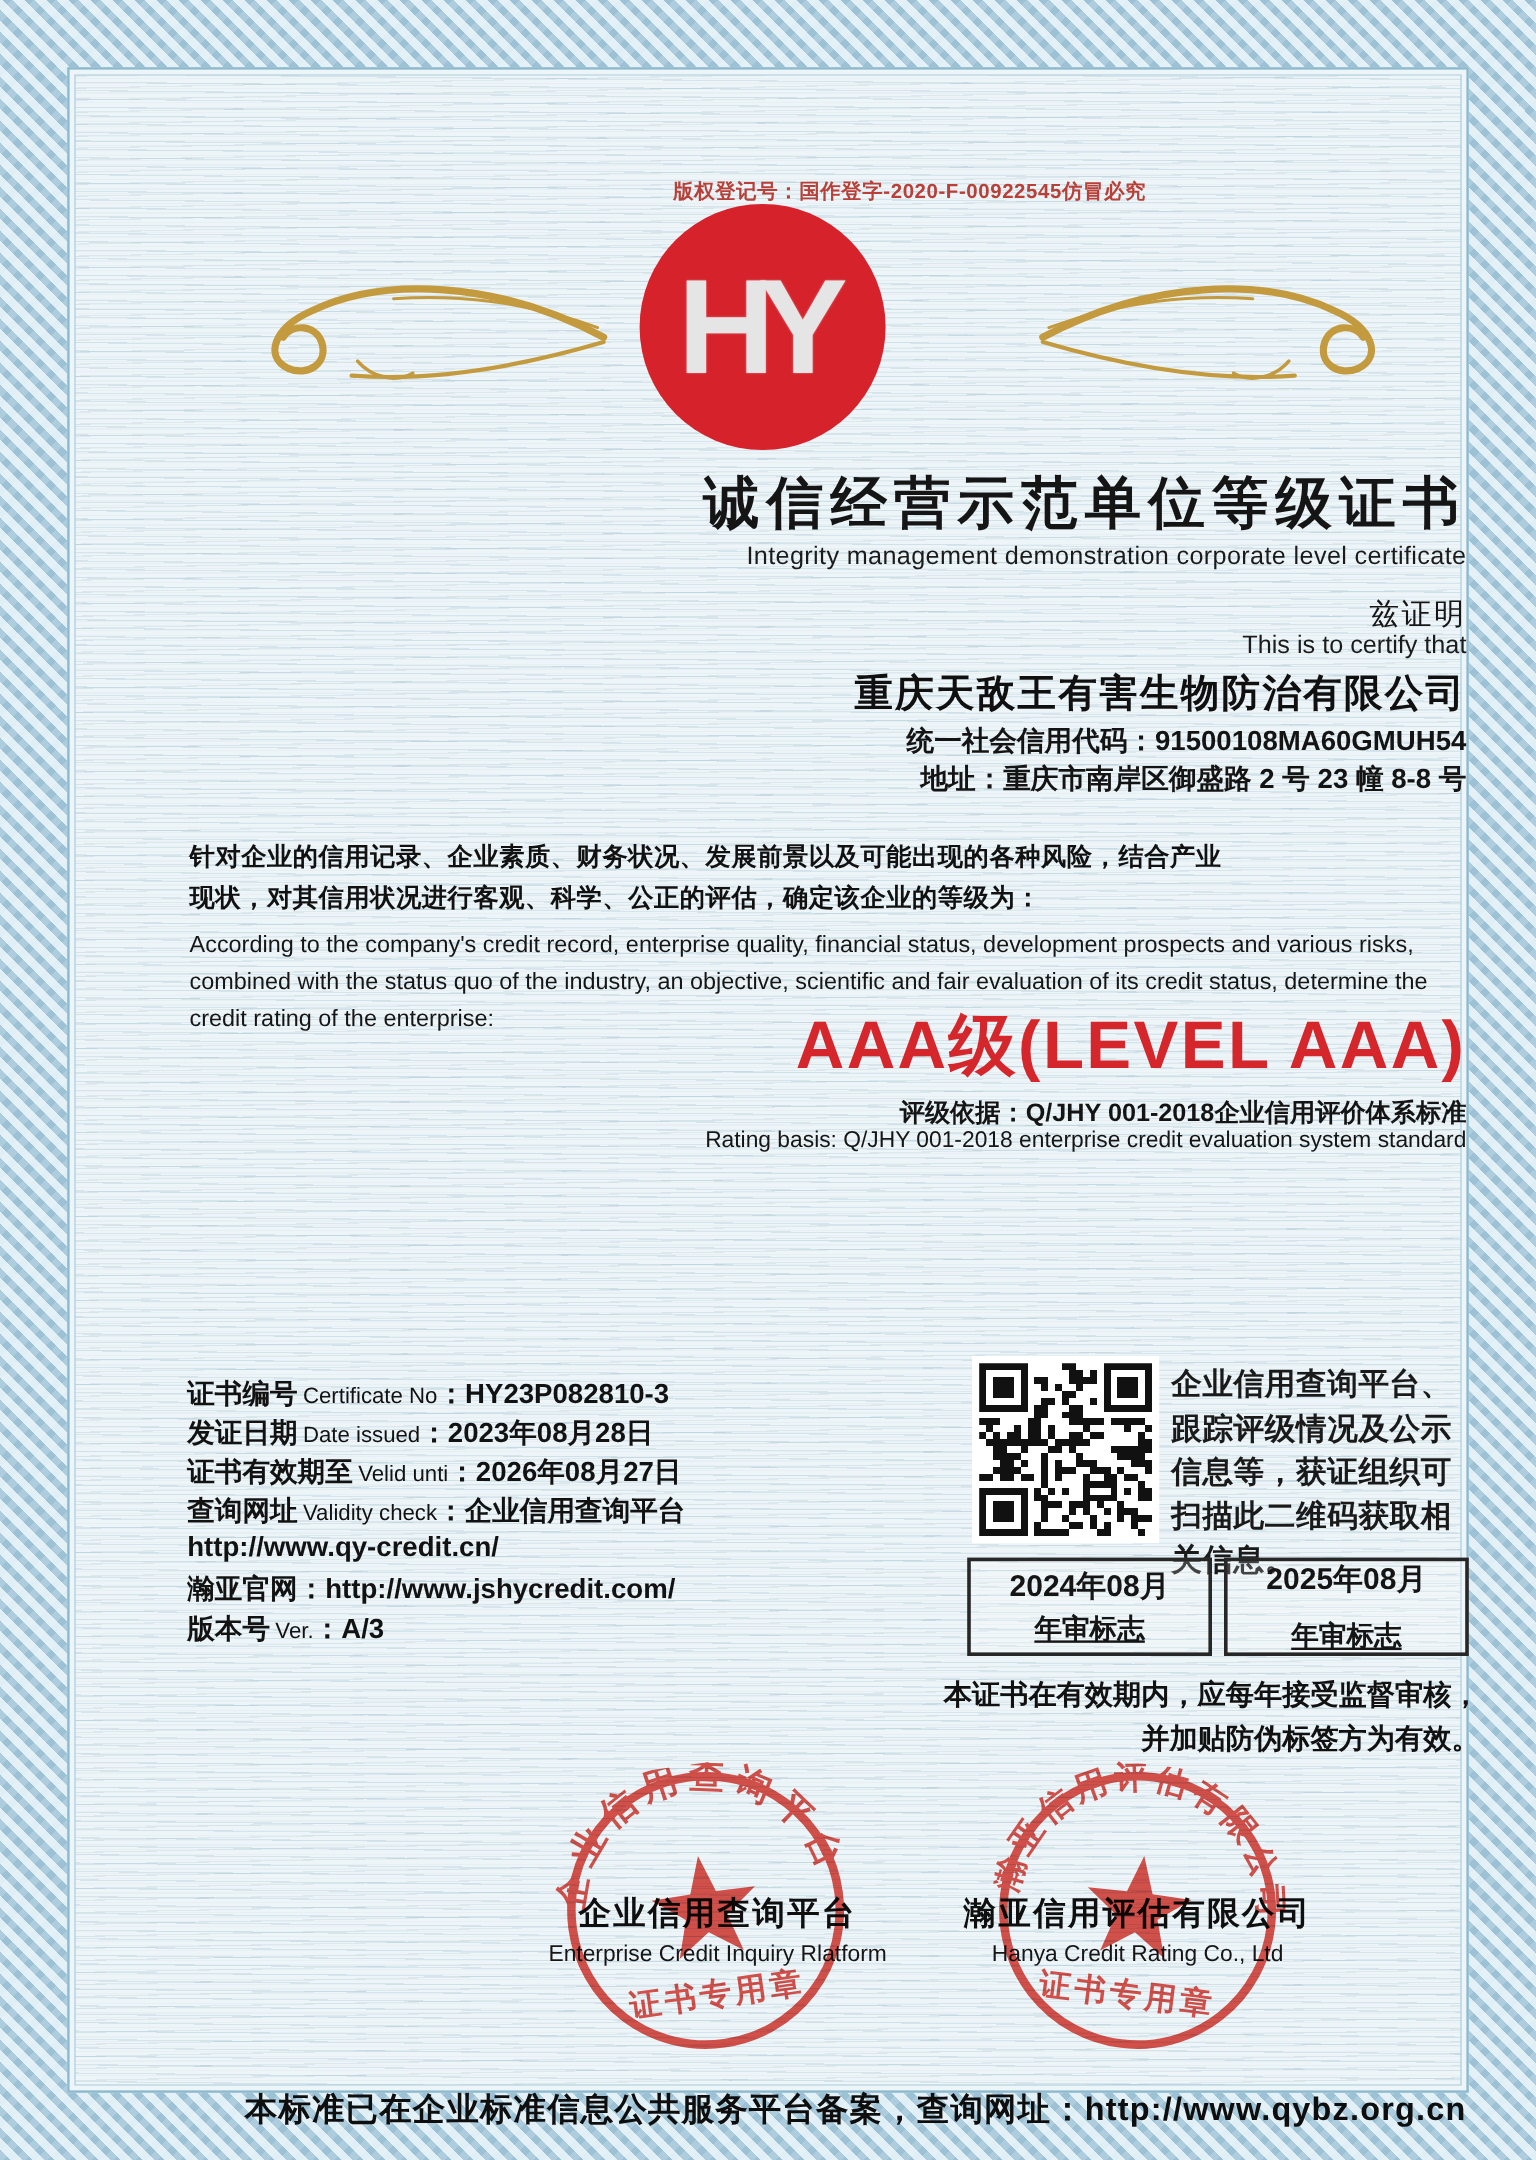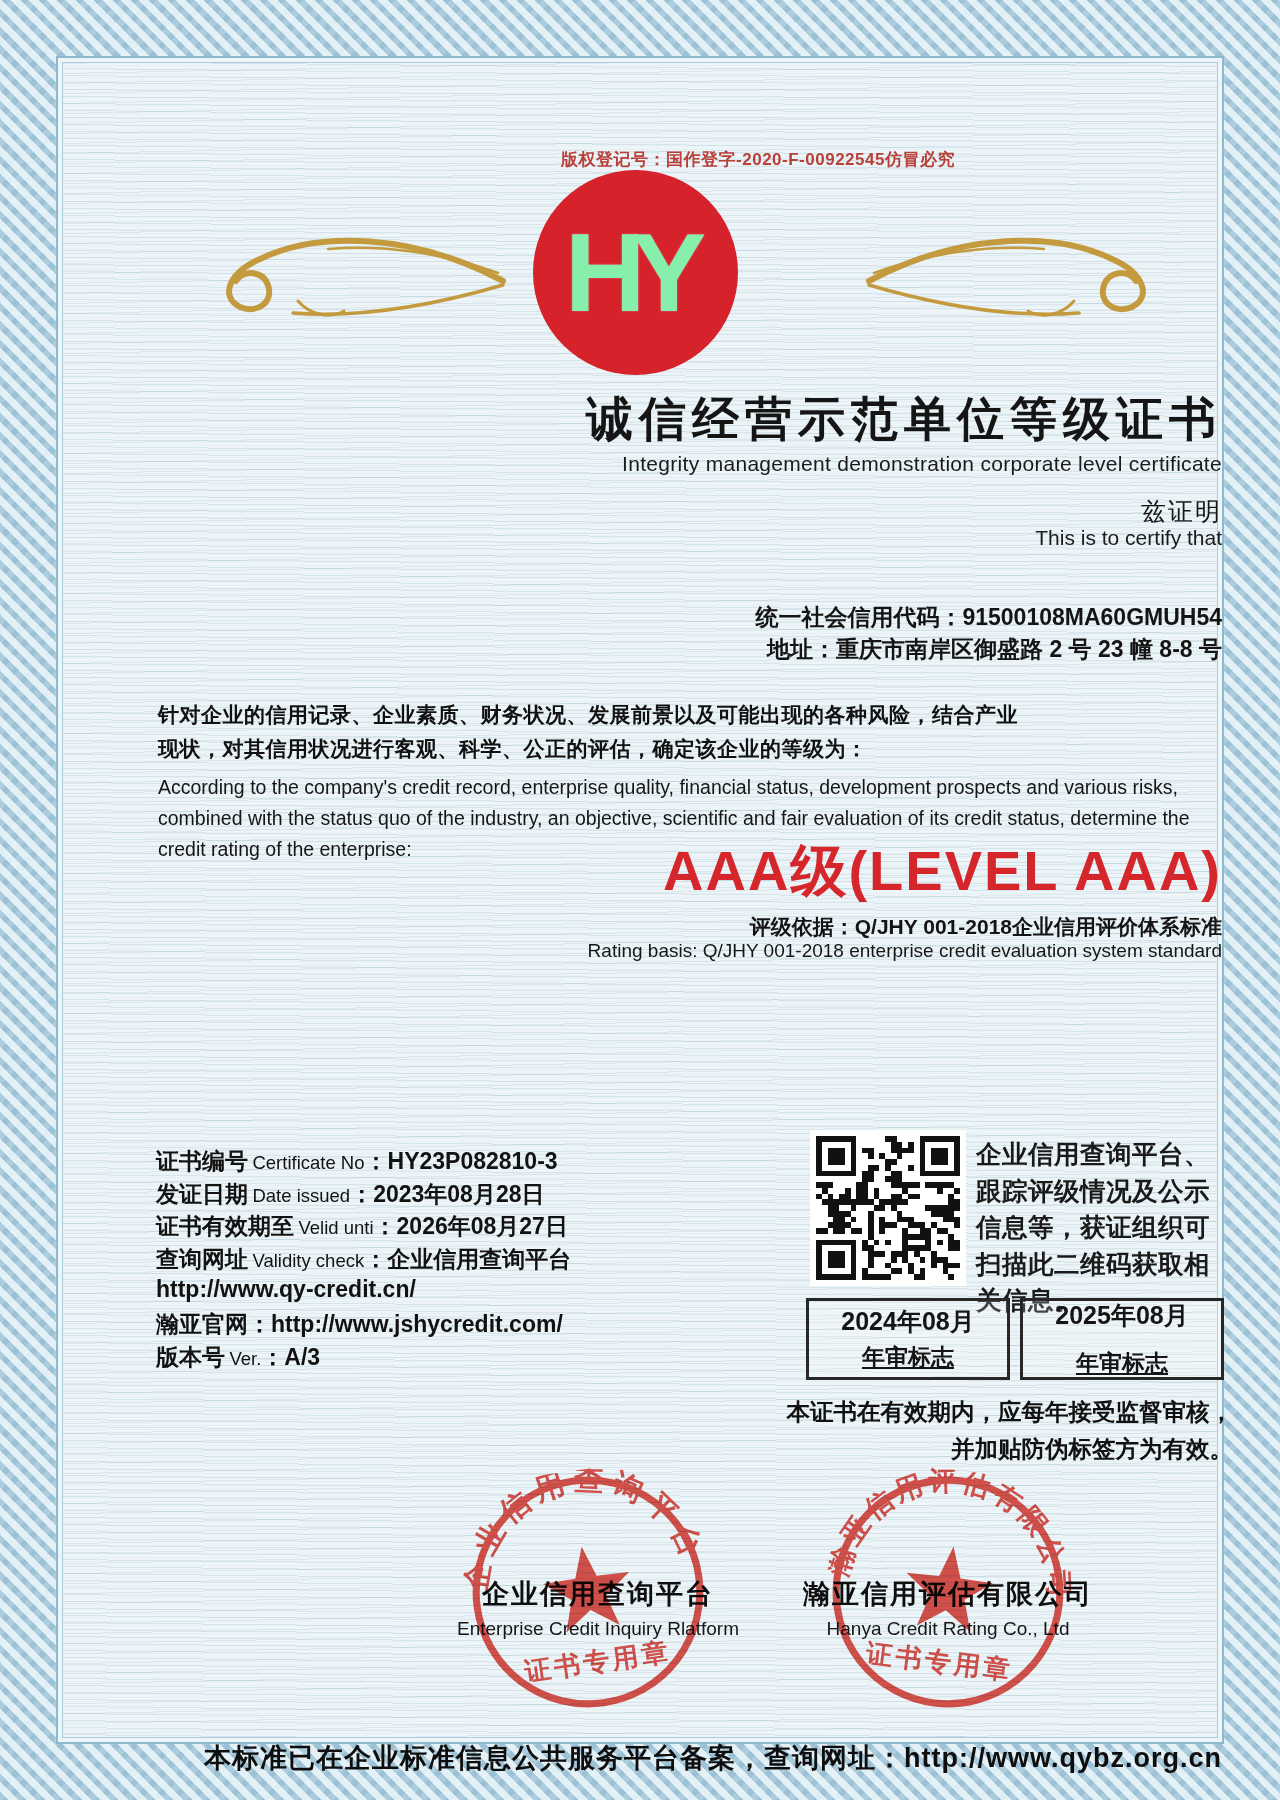--- a/index.html
+++ b/index.html
@@ -19,21 +19,21 @@
       repeating-linear-gradient(0deg, rgba(140,180,200,.08) 0 1px, transparent 1px 4px),
       #eef5f8;
     border:2px solid #8cb9cd;
     box-shadow: inset 0 0 0 4px #eef5f8, inset 0 0 0 5px #a9cddc;
   }
   .abs{ position:absolute; }
   .center{ left:0; width:100%; text-align:right; }
   .copyright{ top:90px; font-size:17px; letter-spacing:.5px; left:400px; width:600px; text-align:center; color:#b84038; font-weight:bold;}
   .logo-circle{
     left:475px; top:112px; width:205px; height:205px; border-radius:50%;
-    background:#d5222b; color:#86efac; display:flex; align-items:center; justify-content:center;
+    background:#d5222b; color:#e5e5e5; display:flex; align-items:center; justify-content:center;
     font-size:112px; font-weight:800; letter-spacing:-14px; padding-right:14px;
     text-shadow:0 0 2px rgba(255,255,255,.4);
   }
   .flourish{ top:165px; width:310px; height:110px; }
   .flourish.left{ left:140px; }
   .flourish.right{ left:806px; transform:scaleX(-1); }
   .title-cn{ top:330px; font-size:47px; font-weight:600; letter-spacing:6px; color:#151515; }
   .title-en{ top:394px; font-size:21px; color:#1b1b1b; letter-spacing:.3px; }
   .certify-cn{ top:437px; font-size:25px; color:#161616; letter-spacing:2px; }
   .certify-en{ top:468px; font-size:21px; color:#1b1b1b; }
@@ -94,20 +94,21 @@
         <path d="M305,62 C230,84 160,95 95,90" stroke-width="3.5"></path>
         <path d="M300,50 C240,28 180,22 130,26" stroke-width="2.5"></path>
         <path d="M100,78 C112,92 132,96 146,88" stroke-width="3"></path>
       </g>
     </svg>
 
     <div class="abs center title-cn">诚信经营示范单位等级证书</div>
     <div class="abs center title-en">Integrity management demonstration corporate level certificate</div>
     <div class="abs center certify-cn">兹证明</div>
     <div class="abs center certify-en">This is to certify that</div>
+    <div class="abs center company">重庆天敌王有害生物防治有限公司</div>
     <div class="abs center credit-code">统一社会信用代码：91500108MA60GMUH54</div>
     <div class="abs center address">地址：重庆市南岸区御盛路 2 号 23 幢 8-8 号</div>
 
     <div class="abs body-block">
       <div class="body-cn">针对企业的信用记录、企业素质、财务状况、发展前景以及可能出现的各种风险，结合产业</div>
       <div class="body-cn">现状，对其信用状况进行客观、科学、公正的评估，确定该企业的等级为：</div>
       <div class="body-en">According to the company's credit record, enterprise quality, financial status, development prospects and various risks, combined with the status quo of the industry, an objective, scientific and fair evaluation of its credit status, determine the credit rating of the enterprise:</div>
     </div>
 
     <div class="abs center level">AAA级(LEVEL AAA)</div>

